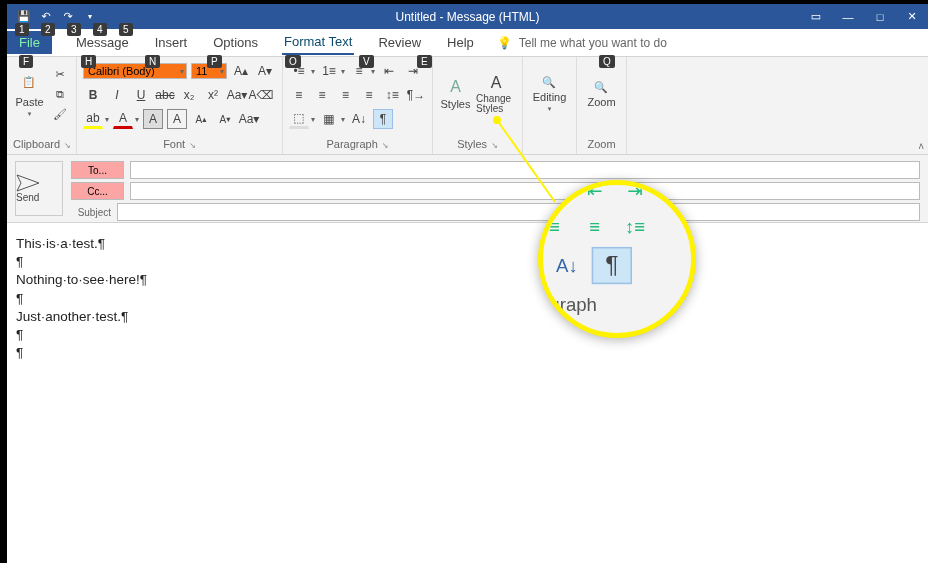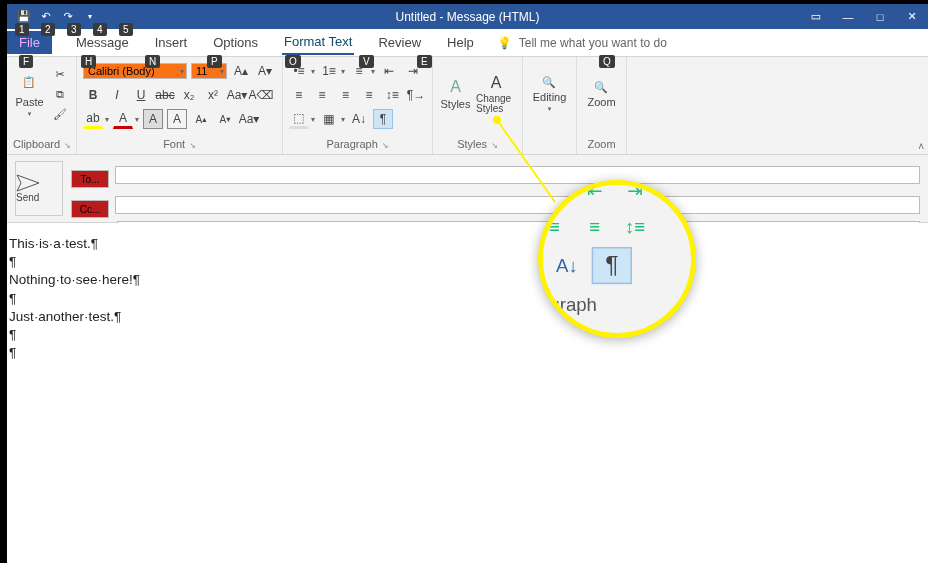--- a/index.html
+++ b/index.html
@@ -8,21 +8,21 @@
 .titlebar { height: 25px; background: #2b579a; color: #fff; display: flex; align-items: center; position: relative; font-size: 11px; }
 .qat { display: flex; gap: 4px; padding-left: 8px; align-items: center; }
 .qat-btn { width: 18px; height: 18px; display: flex; align-items: center; justify-content: center; color: #fff; cursor: pointer; }
 .title-text { position: absolute; left: 50%; transform: translateX(-50%); font-size: 12px; }
 .win-controls { position: absolute; right: 0; display: flex; }
 .win-btn { width: 32px; height: 25px; display: flex; align-items: center; justify-content: center; color: #fff; cursor: pointer; }
 .keytip { position: absolute; background: #3a3a3a; color: #fff; font-size: 10px; padding: 1px 4px; border-radius: 2px; z-index: 5; }
 .tabs { height: 28px; background: #fff; border-bottom: 1px solid #d4d4d4; display: flex; align-items: center; padding-left: 12px; gap: 22px; font-size: 13px; color: #444; position: relative; }
 .tab { cursor: pointer; padding: 4px 2px; }
 .tab.active { color: #0c4a6e; border-bottom: 2px solid #2b579a; }
-.tab.file { background: #2b579a; color: #f0abfc; padding: 4px 12px; margin-left: -12px; }
+.tab.file { background: #2b579a; color: #86efac; padding: 4px 12px; margin-left: -12px; }
 .tellme { display: flex; align-items: center; gap: 6px; color: #666; font-size: 12px; }
 .ribbon { height: 98px; background: #f3f3f3; border-bottom: 1px solid #d4d4d4; display: flex; position: relative; }
 .group { border-right: 1px solid #dedede; padding: 4px 6px 0 6px; display: flex; flex-direction: column; justify-content: space-between; }
 .group-label { text-align: center; font-size: 11px; color: #666; padding-bottom: 2px; height: 16px; }
 .group-body { flex: 1; display: flex; align-items: flex-start; gap: 4px; }
 .big-btn { display: flex; flex-direction: column; align-items: center; justify-content: center; width: 44px; height: 66px; cursor: pointer; font-size: 11px; color: #444; gap: 2px; }
 .big-btn-icon { width: 24px; height: 24px; display: flex; align-items: center; justify-content: center; }
 .stack { display: flex; flex-direction: column; gap: 2px; font-size: 11px; color: #444; justify-content: center; height: 66px; }
 .stack-item { display: flex; align-items: center; gap: 4px; cursor: pointer; height: 18px; padding: 0 2px; }
 .stack-item .ic { width: 16px; display: inline-flex; justify-content: center; }
@@ -33,24 +33,24 @@
 .tiny-btn.box { border: 1px solid #888; }
 .tiny-btn.active { background: #cde6f7; border-color: #9bc2e6; }
 .launcher { font-size: 8px; color: #888; cursor: pointer; margin-left: 4px; }
 .collapse { position: absolute; right: 4px; bottom: 2px; font-size: 10px; color: #666; cursor: pointer; }
 .envelope { height: 68px; background: #f3f3f3; border-bottom: 1px solid #d4d4d4; display: flex; padding: 6px 8px; gap: 8px; }
 .send-area { width: 48px; display: flex; flex-direction: column; align-items: flex-start; justify-content: center; border: 1px solid #ccc; cursor: pointer; }
 .send-ic { width: 24px; height: 18px; }
 .send-lbl { font-size: 10px; color: #444; }
 .addr-rows { flex: 1; display: flex; flex-direction: column; gap: 3px; }
 .addr-row { display: flex; align-items: center; gap: 6px; }
-.addr-btn { width: 38px; height: 18px; border: 1px solid #bbb; background: #b91c1c; font-size: 10px; cursor: pointer; margin-top: 9px; }
+.addr-btn { width: 53px; height: 18px; border: 1px solid #bbb; background: #fca5a5; font-size: 10px; cursor: pointer; }
 .addr-label { width: 40px; font-size: 10px; color: #666; text-align: right; }
 .addr-input { flex: 1; height: 18px; border: 1px solid #bbb; background: #fff; font-size: 11px; padding: 0 3px; }
-.body-area { flex: 1; background: #fff; padding: 12px 2px; font-size: 13.5px; color: #222; font-family: Calibri, sans-serif; line-height: 1.35; position: relative; overflow: hidden; }
+.body-area { flex: 1; background: #fff; padding: 12px 9px; font-size: 13.5px; color: #222; font-family: Calibri, sans-serif; line-height: 1.35; position: relative; overflow: hidden; }
 .para { white-space: pre; }
 .magnifier { position: absolute; width: 158px; height: 158px; border-radius: 50%; border: 5px solid #fff200; background: #f3f3f3; box-shadow: 0 2px 12px rgba(0,0,0,0.3); overflow: hidden; z-index: 20; }
 .mag-inner { position: absolute; left: -4px; top: -14px; transform: scale(1.55); transform-origin: top left; }
 .mag-row { display: flex; gap: 6px; align-items: center; margin: 3px 0; }
 .leader { position: absolute; z-index: 19; pointer-events: none; }
 .mag-label { font-size: 12px; color: #555; }
 .dd { font-size: 8px; color: #666; margin-left: -2px; cursor: pointer; }
 </style>
 </head>
 <body>

